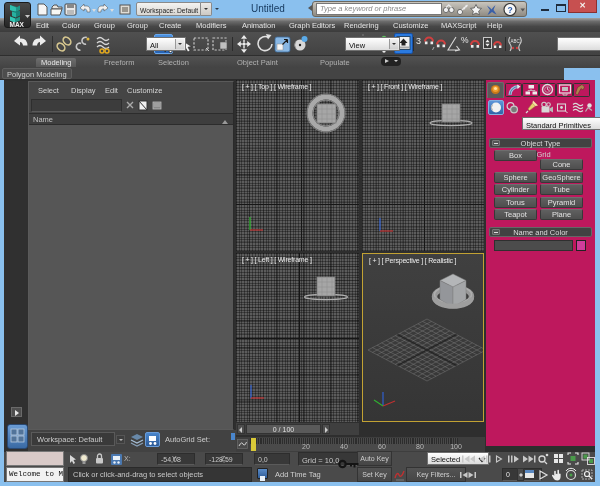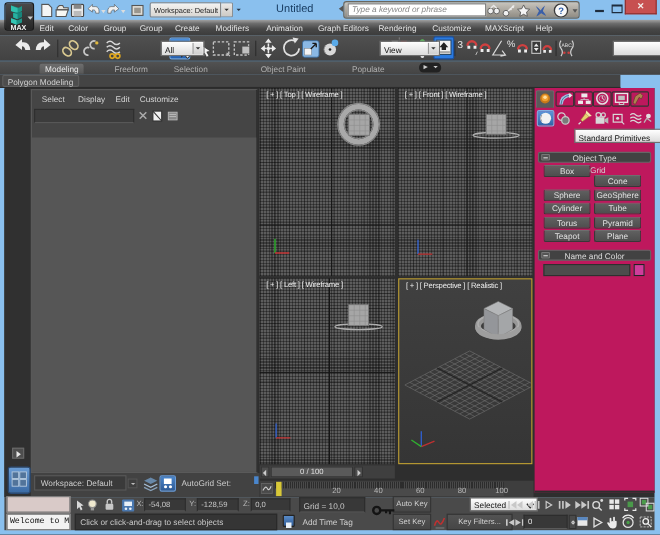--- a/index.html
+++ b/index.html
@@ -56,21 +56,21 @@
 .rollout .minus:after { content:""; position:absolute; left:1px; top:2px; width:4px; height:1px; background:#ddd; }
 .objbtn { position:absolute; width:43px; height:11px; background:linear-gradient(#606060,#4e4e4e); border:1px solid #383838; border-top-color:#6e6e6e; border-radius:2px; font-size:7.5px; color:#e2e2e2; text-align:center; line-height:10px; }
 
 .timeslider { left:236px; top:423px; width:123px; height:12px; background:#3f3f3f; }
 .trackbar { left:236px; top:437px; width:249px; height:15px; background:#3e3e3e; }
 .ruler { position:absolute; left:14px; top:1px; width:208px; height:13px; background:#4a4a4a;
   background-image:repeating-linear-gradient(to right, rgba(20,20,20,0.55) 0 1px, transparent 1px 1.9px);
   background-size:100% 6px; background-repeat:no-repeat; }
 .ruler span { position:absolute; top:5px; font-size:7px; color:#b8b8b8; }
 .statusbar { left:4px; top:452px; width:591px; height:30px; background:#4a4a4a; }
-.field { position:absolute; height:12px; background:#383838; border:1px solid #2d2d2d; border-bottom-color:#5a5a5a; font-size:7px; color:#c8c8c8; padding:1.5px 0 0 3px; }
+.field { position:absolute; height:12px; background:#383838; border:1px solid #2d2d2d; border-bottom-color:#5a5a5a; font-size:7px; color:#c8c8c8; padding:1.5px 0 0 3px;margin-left:26px; }
 .btn { position:absolute; background:linear-gradient(#535353,#464646); border:1px solid #333; font-size:7px; color:#cfcfcf; text-align:center; }
 .lbl { position:absolute; font-size:7px; color:#b8b8b8; }
 </style>
 </head>
 <body>
 
 <div class="abs appbtn">
   <svg width="26" height="25" style="position:absolute;left:0;top:0">
     <path d="M5 2 L12 4 L15 2.5 L15 7 L11 9 L5 7 Z" fill="#1e9688"></path>
     <path d="M5 2 L11 4.5 L11 9 L5 7 Z" fill="#30c0ae"></path>
@@ -310,20 +310,21 @@
       <span style="left:98px">Customize</span>
     </div>
   <div class="expsearch"></div>
   <svg style="position:absolute;left:95px;top:17px" width="45" height="13">
     <path d="M3 3 l6 6 m0 -6 l-6 6" stroke="#aaa" stroke-width="1.4"></path>
     <rect x="15" y="2" width="8" height="9" fill="#f0f0f0" stroke="#333"></rect>
     <path d="M15 2 l8 9" stroke="#333" stroke-width="1"></path>
     <rect x="29" y="3" width="8" height="7" fill="#888" stroke="#bbb" stroke-width="0.8"></rect>
     <path d="M30 5 h6 M30 7 h6" stroke="#ccc" stroke-width="0.7"></path>
   </svg>
+  <div class="namehdr">Name<span style="position:absolute;right:5px;top:3px;width:0;height:0;border:3px solid transparent;border-bottom:4px solid #999"></span></div>
   <div class="explist"></div>
 </div>
 
 <div class="abs wsbar">
   <div class="wscombo2">Workspace: Default</div>
   <div style="position:absolute;left:88px;top:5px;width:9px;height:9px;background:#3e3e3e;border:1px solid #555">
       <div style="position:absolute;left:1.5px;top:3px;border:2.5px solid transparent;border-top-color:#bbb"></div>
     </div>
   <svg style="position:absolute;left:101px;top:2px" width="16" height="15">
     <path d="M2 5 l6 -3 l6 3 l-6 3 z" fill="#6888a8"></path>

